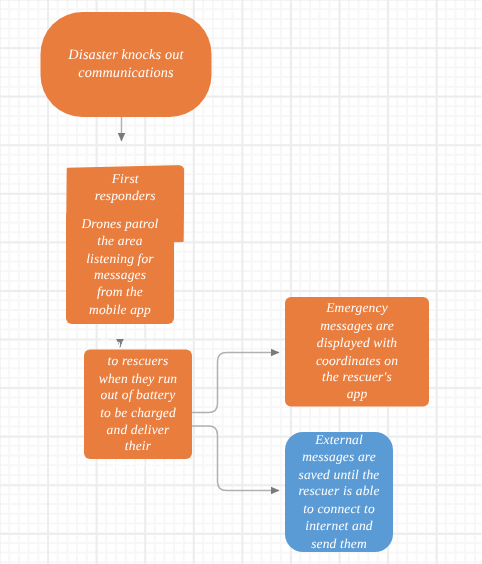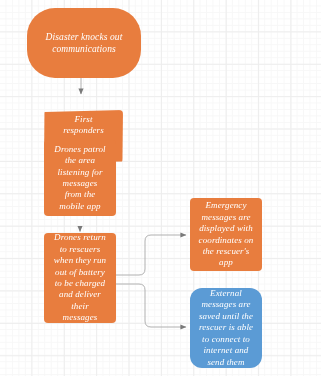--- a/index.html
+++ b/index.html
@@ -64,27 +64,27 @@
     width: 79px; height: 53px;
     border-radius: 4px;
     clip-path: polygon(0.6% 3.6%, 100% 0%, 99.3% 97%, 0% 100%);
   }
   #node-drones-patrol {
     left: 44px; top: 140px;
     width: 72px; height: 76px;
     border-radius: 4px;
   }
   #node-drones-return {
-    left: 44px; top: 233px;
-    width: 72px; height: 90px;
+    left: 56px; top: 233px;
+    width: 72px; height: 73px;
     border-radius: 4px;
   }
   #node-emergency {
     left: 190px; top: 198px;
-    width: 72px; height: 73px;
+    width: 96px; height: 73px;
     border-radius: 4px;
   }
   #node-external {
     left: 190px; top: 288px;
     width: 72px; height: 80px;
     border-radius: 12px;
   }
 </style>
 </head>
 <body>

